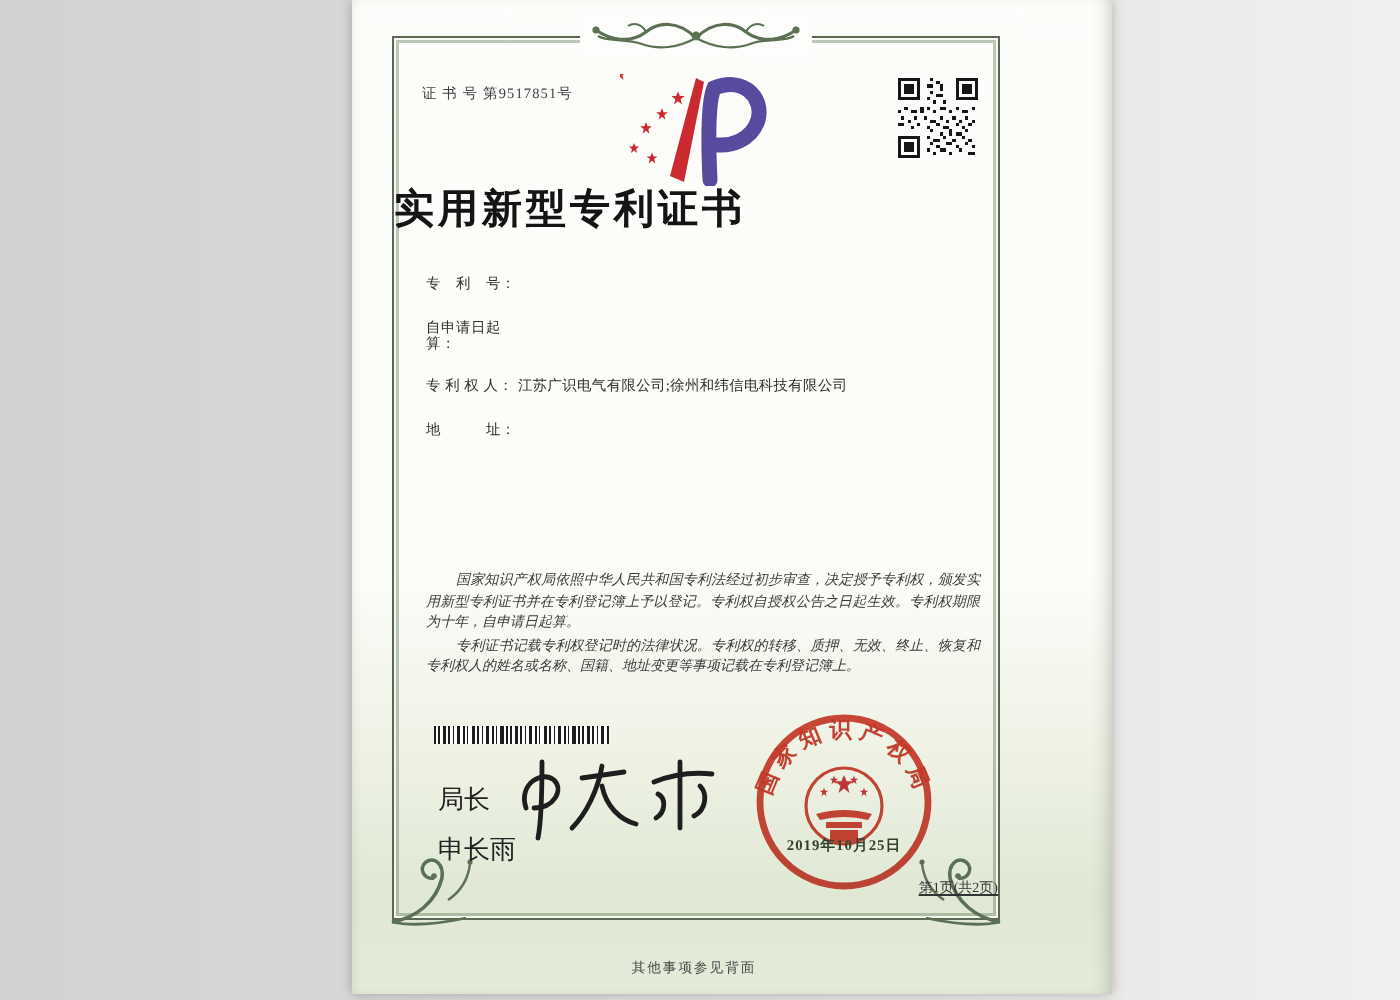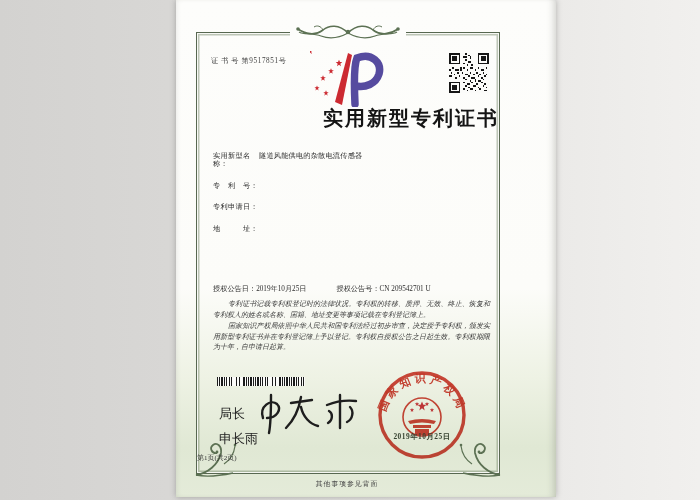--- a/index.html
+++ b/index.html
@@ -8,51 +8,51 @@
     font-family:"Liberation Serif","DejaVu Serif",serif;
     background:linear-gradient(90deg,#d3d2d0 0%,#d8d7d5 24%,#e6e5e3 62%,#f1f0ee 100%);
     position:relative;
   }
   .paper{
     position:absolute;left:176px;top:0;width:380px;height:497px;
     background:linear-gradient(180deg,#fdfdfb 0%,#fcfcf9 58%,#eef2e4 76%,#e0e8d4 90%,#e4ebd9 100%);
     box-shadow:0 0 6px rgba(0,0,0,.25), inset -7px 0 9px -6px rgba(60,60,55,.28), inset 3px 0 6px -4px rgba(60,60,55,.18);
   }
   .frame{
-    position:absolute;left:20px;top:32px;width:302px;height:440px;
+    position:absolute;left:20px;top:18px;width:302px;height:440px;
     border:1.5px solid #586851;
     box-shadow:inset 0 0 0 1px rgba(253,253,251,.9), inset 0 0 0 2.5px rgba(110,130,100,.45);
   }
   .ornament-top{position:absolute;left:50%;top:-14px;transform:translateX(-50%);background:#fdfdfb;padding:0 3px;}
   .corner{position:absolute;width:46px;height:46px;}
   .corner-bl{left:-4px;bottom:-5px;}
   .corner-br{right:-4px;bottom:-5px;transform:scaleX(-1);}
   .cert-no{position:absolute;left:14px;top:23px;font-size:7.2px;letter-spacing:.6px;color:#3e3e3e;}
   .logo{position:absolute;left:113px;top:18px;width:76px;height:56px;}
   .qr{position:absolute;left:252px;top:20px;width:40px;height:40px;}
-  .title{position:absolute;left:0;top:72px;width:100%;text-align:right;
+  .title{position:absolute;left:0;top:72px;width:100%;text-align:left;
     font-size:20px;font-weight:bold;letter-spacing:2px;color:#141414;}
   .fields{position:absolute;left:16px;top:119px;width:276px;font-size:7.2px;color:#2d2d2d;}
   .frow{display:flex;margin-bottom:13.6px;line-height:8px;}
   .frow .lab{width:46px;flex:0 0 46px;letter-spacing:.3px;}
   .frow .val{flex:1;letter-spacing:.2px;}
   .grant-row{position:absolute;left:16px;top:252px;width:280px;display:flex;font-size:7.2px;color:#2d2d2d;line-height:8px;}
   .grant-row .g2{margin-left:30px;}
   .paras{position:absolute;left:16px;top:266px;width:277px;font-size:7px;line-height:10.6px;
     color:#3a3a3a;font-style:italic;text-align:justify;}
   .paras p{margin:0 0 1px 0;text-indent:15px;}
   .barcode{position:absolute;left:20px;top:344px;width:88px;height:9px;
     background:repeating-linear-gradient(90deg,#1c1c1c 0 1px,#fbfbf9 1px 2.2px,#1c1c1c 2.2px 2.8px,#fbfbf9 2.8px 4.4px,#1c1c1c 4.4px 6px,#fbfbf9 6px 7.2px);}
   .signoff{position:absolute;left:22px;top:372px;font-size:13px;font-weight:normal;color:#222;}
   .signoff .l2{margin-top:7px;text-align:center;}
   .signature{position:absolute;left:52px;top:354px;width:120px;height:62px;}
   .seal{position:absolute;left:179px;top:336px;width:92px;height:92px;mix-blend-mode:multiply;}
   .seal-date{position:absolute;left:164px;top:399px;width:122px;text-align:center;
     font-size:7.4px;color:#35412f;letter-spacing:.5px;font-weight:bold;}
-  .page-info{position:absolute;left:0;top:420px;width:100%;text-align:left;font-size:7px;color:#333;}
+  .page-info{position:absolute;left:0;top:420px;width:100%;text-align:right;font-size:7px;color:#333;text-decoration:underline;}
   .back-note{position:absolute;left:0;top:479px;width:342px;text-align:center;font-size:6.8px;color:#474747;letter-spacing:1px;}
 </style>
 </head>
 <body>
 
 <div class="paper">
   <div class="frame">
 
     <svg class="ornament-top" width="110" height="26" viewBox="0 0 110 26">
       <g id="tvine" fill="none" stroke="#5c7153" stroke-width="1.6">
@@ -106,46 +106,38 @@
       </g>
       <use href="#fp" x="18"></use>
       <use href="#fp" y="18"></use>
       <path fill="#161616" d="M10 0h1v1h-1zM12 1h1v1h-1zM9 2h2v1h-2zM13 2h1v2h-1zM10 4h1v1h-1zM12 5h2v1h-2zM9 6h1v1h-1zM11 7h1v1h-1zM14 7h1v1h-1zM0 10h1v1h-1zM2 9h1v1h-1zM4 10h2v1h-2zM7 9h1v2h-1zM9 9h1v1h-1zM11 10h1v1h-1zM13 9h2v1h-2zM16 10h1v1h-1zM18 9h1v1h-1zM20 10h2v1h-2zM23 9h1v1h-1zM1 12h1v1h-1zM3 13h1v1h-1zM5 12h1v1h-1zM8 12h1v1h-1zM10 13h2v1h-2zM13 12h1v1h-1zM15 13h1v1h-1zM17 12h1v1h-1zM19 13h1v1h-1zM21 12h1v1h-1zM23 13h1v1h-1zM0 14h2v1h-2zM4 15h1v1h-1zM6 14h1v1h-1zM9 15h1v1h-1zM12 14h1v1h-1zM14 15h2v1h-2zM18 14h1v1h-1zM20 15h1v1h-1zM22 14h1v1h-1zM10 16h1v1h-1zM13 17h1v1h-1zM16 16h1v2h-1zM18 17h2v1h-2zM21 16h1v1h-1zM9 18h1v1h-1zM11 19h2v1h-2zM14 18h1v1h-1zM17 19h1v1h-1zM20 18h1v1h-1zM22 19h1v1h-1zM10 20h1v1h-1zM12 21h1v1h-1zM15 20h2v1h-2zM18 21h1v1h-1zM21 20h1v1h-1zM23 21h1v1h-1zM9 22h1v1h-1zM11 23h1v1h-1zM13 22h2v1h-2zM16 23h1v1h-1zM19 22h1v1h-1zM22 23h2v1h-2z"></path>
     </svg>
 
     <div class="title">实用新型专利证书</div>
 
     <div class="fields">
       <div class="frow">
-        <span class="lab">实用新型名称：</span>
-        <span class="val">隧道风能供电的杂散电流传感器</span>
-      </div>
-      <div class="frow">
         <span class="lab">专　利　号：</span>
       </div>
       <div class="frow">
-        <span class="lab">专利申请日：</span>
+        <span class="lab">自申请日起算：</span>
+      </div>
+      <div class="frow">
+        <span class="lab">专 利 权 人：</span>
+        <span class="val">江苏广识电气有限公司;徐州和纬信电科技有限公司</span>
       </div>
       <div class="frow">
         <span class="lab">地　　　址：</span>
       </div>
     </div>
 
-    <div class="grant-row">
-      <span class="g1">
-        <span>授权公告日：</span><span>2019年10月25日</span>
-      </span>
-      <span class="g2">
-        <span>授权公告号：</span><span>CN 209542701 U</span>
-      </span>
-    </div>
 
     <div class="paras">
+      <p>国家知识产权局依照中华人民共和国专利法经过初步审查，决定授予专利权，颁发实用新型专利证书并在专利登记簿上予以登记。专利权自授权公告之日起生效。专利权期限为十年，自申请日起算。</p>
       <p>专利证书记载专利权登记时的法律状况。专利权的转移、质押、无效、终止、恢复和专利权人的姓名或名称、国籍、地址变更等事项记载在专利登记簿上。</p>
-      <p>国家知识产权局依照中华人民共和国专利法经过初步审查，决定授予专利权，颁发实用新型专利证书并在专利登记簿上予以登记。专利权自授权公告之日起生效。专利权期限为十年，自申请日起算。</p>
     </div>
 
     <div class="barcode"></div>
 
     <div class="signoff">
       <div class="l1">局长</div>
       <div class="l2">申长雨</div>
     </div>
 
     <svg class="signature" viewBox="0 0 120 62">

